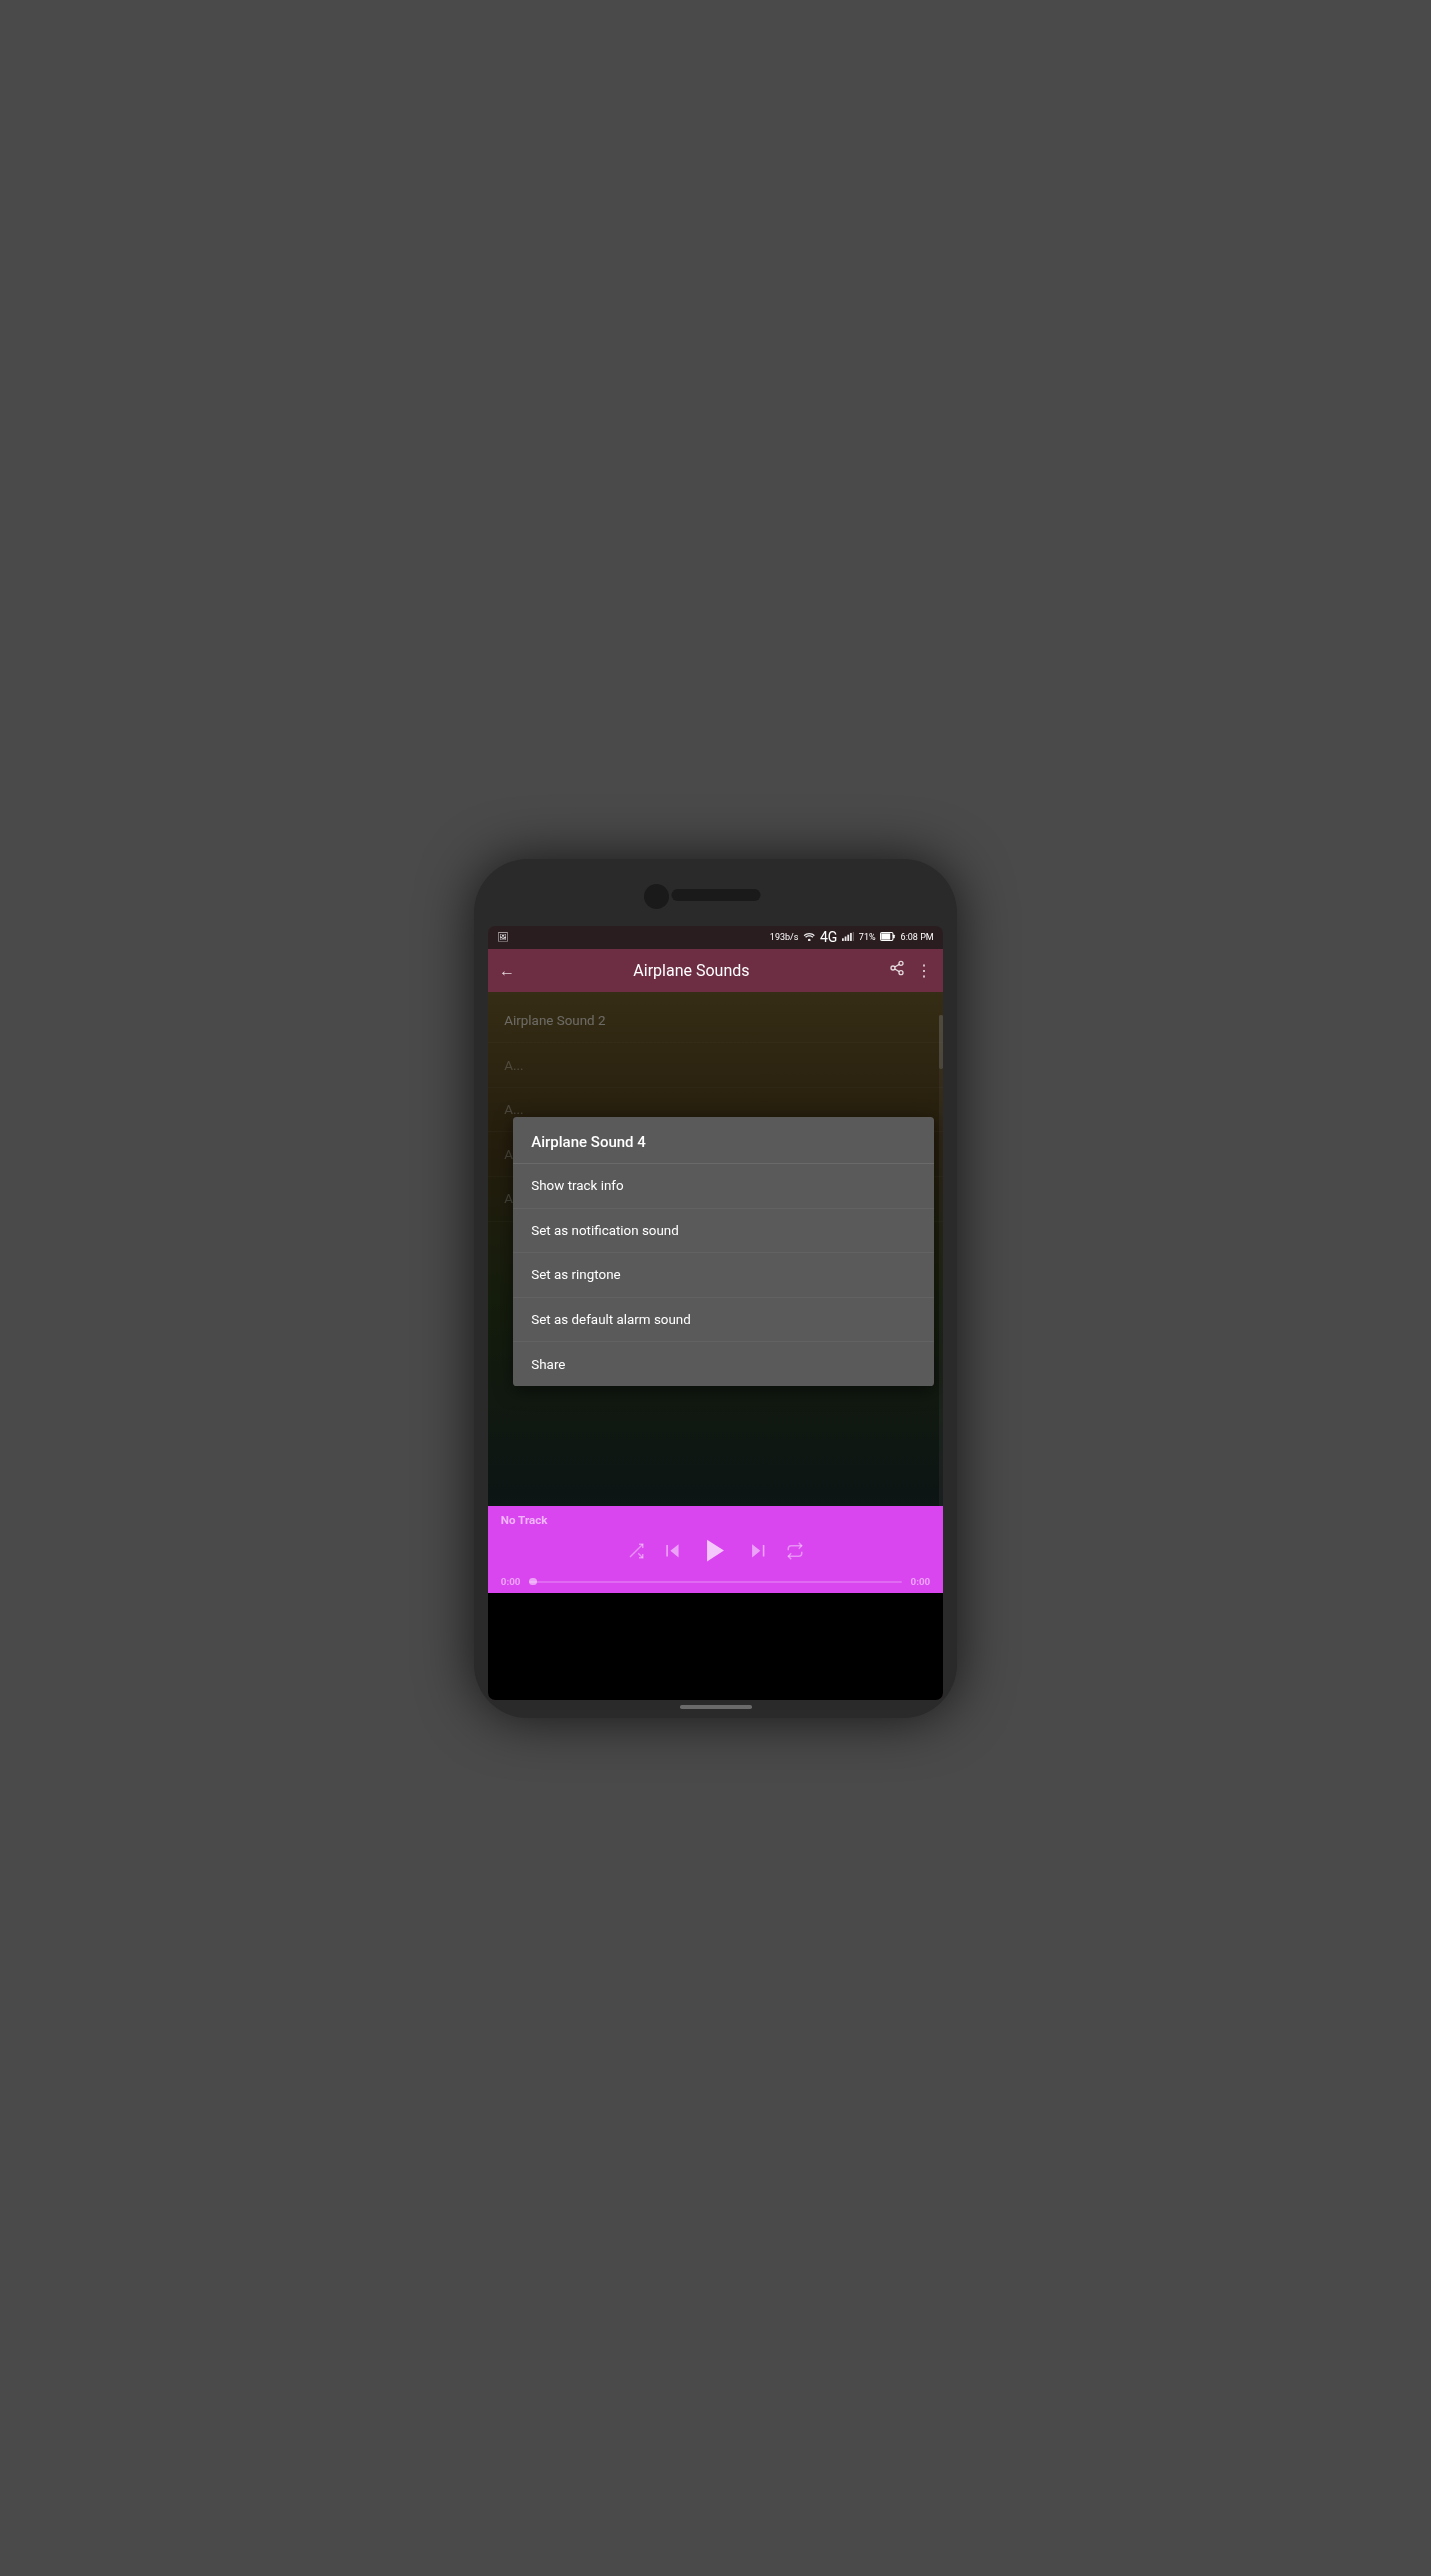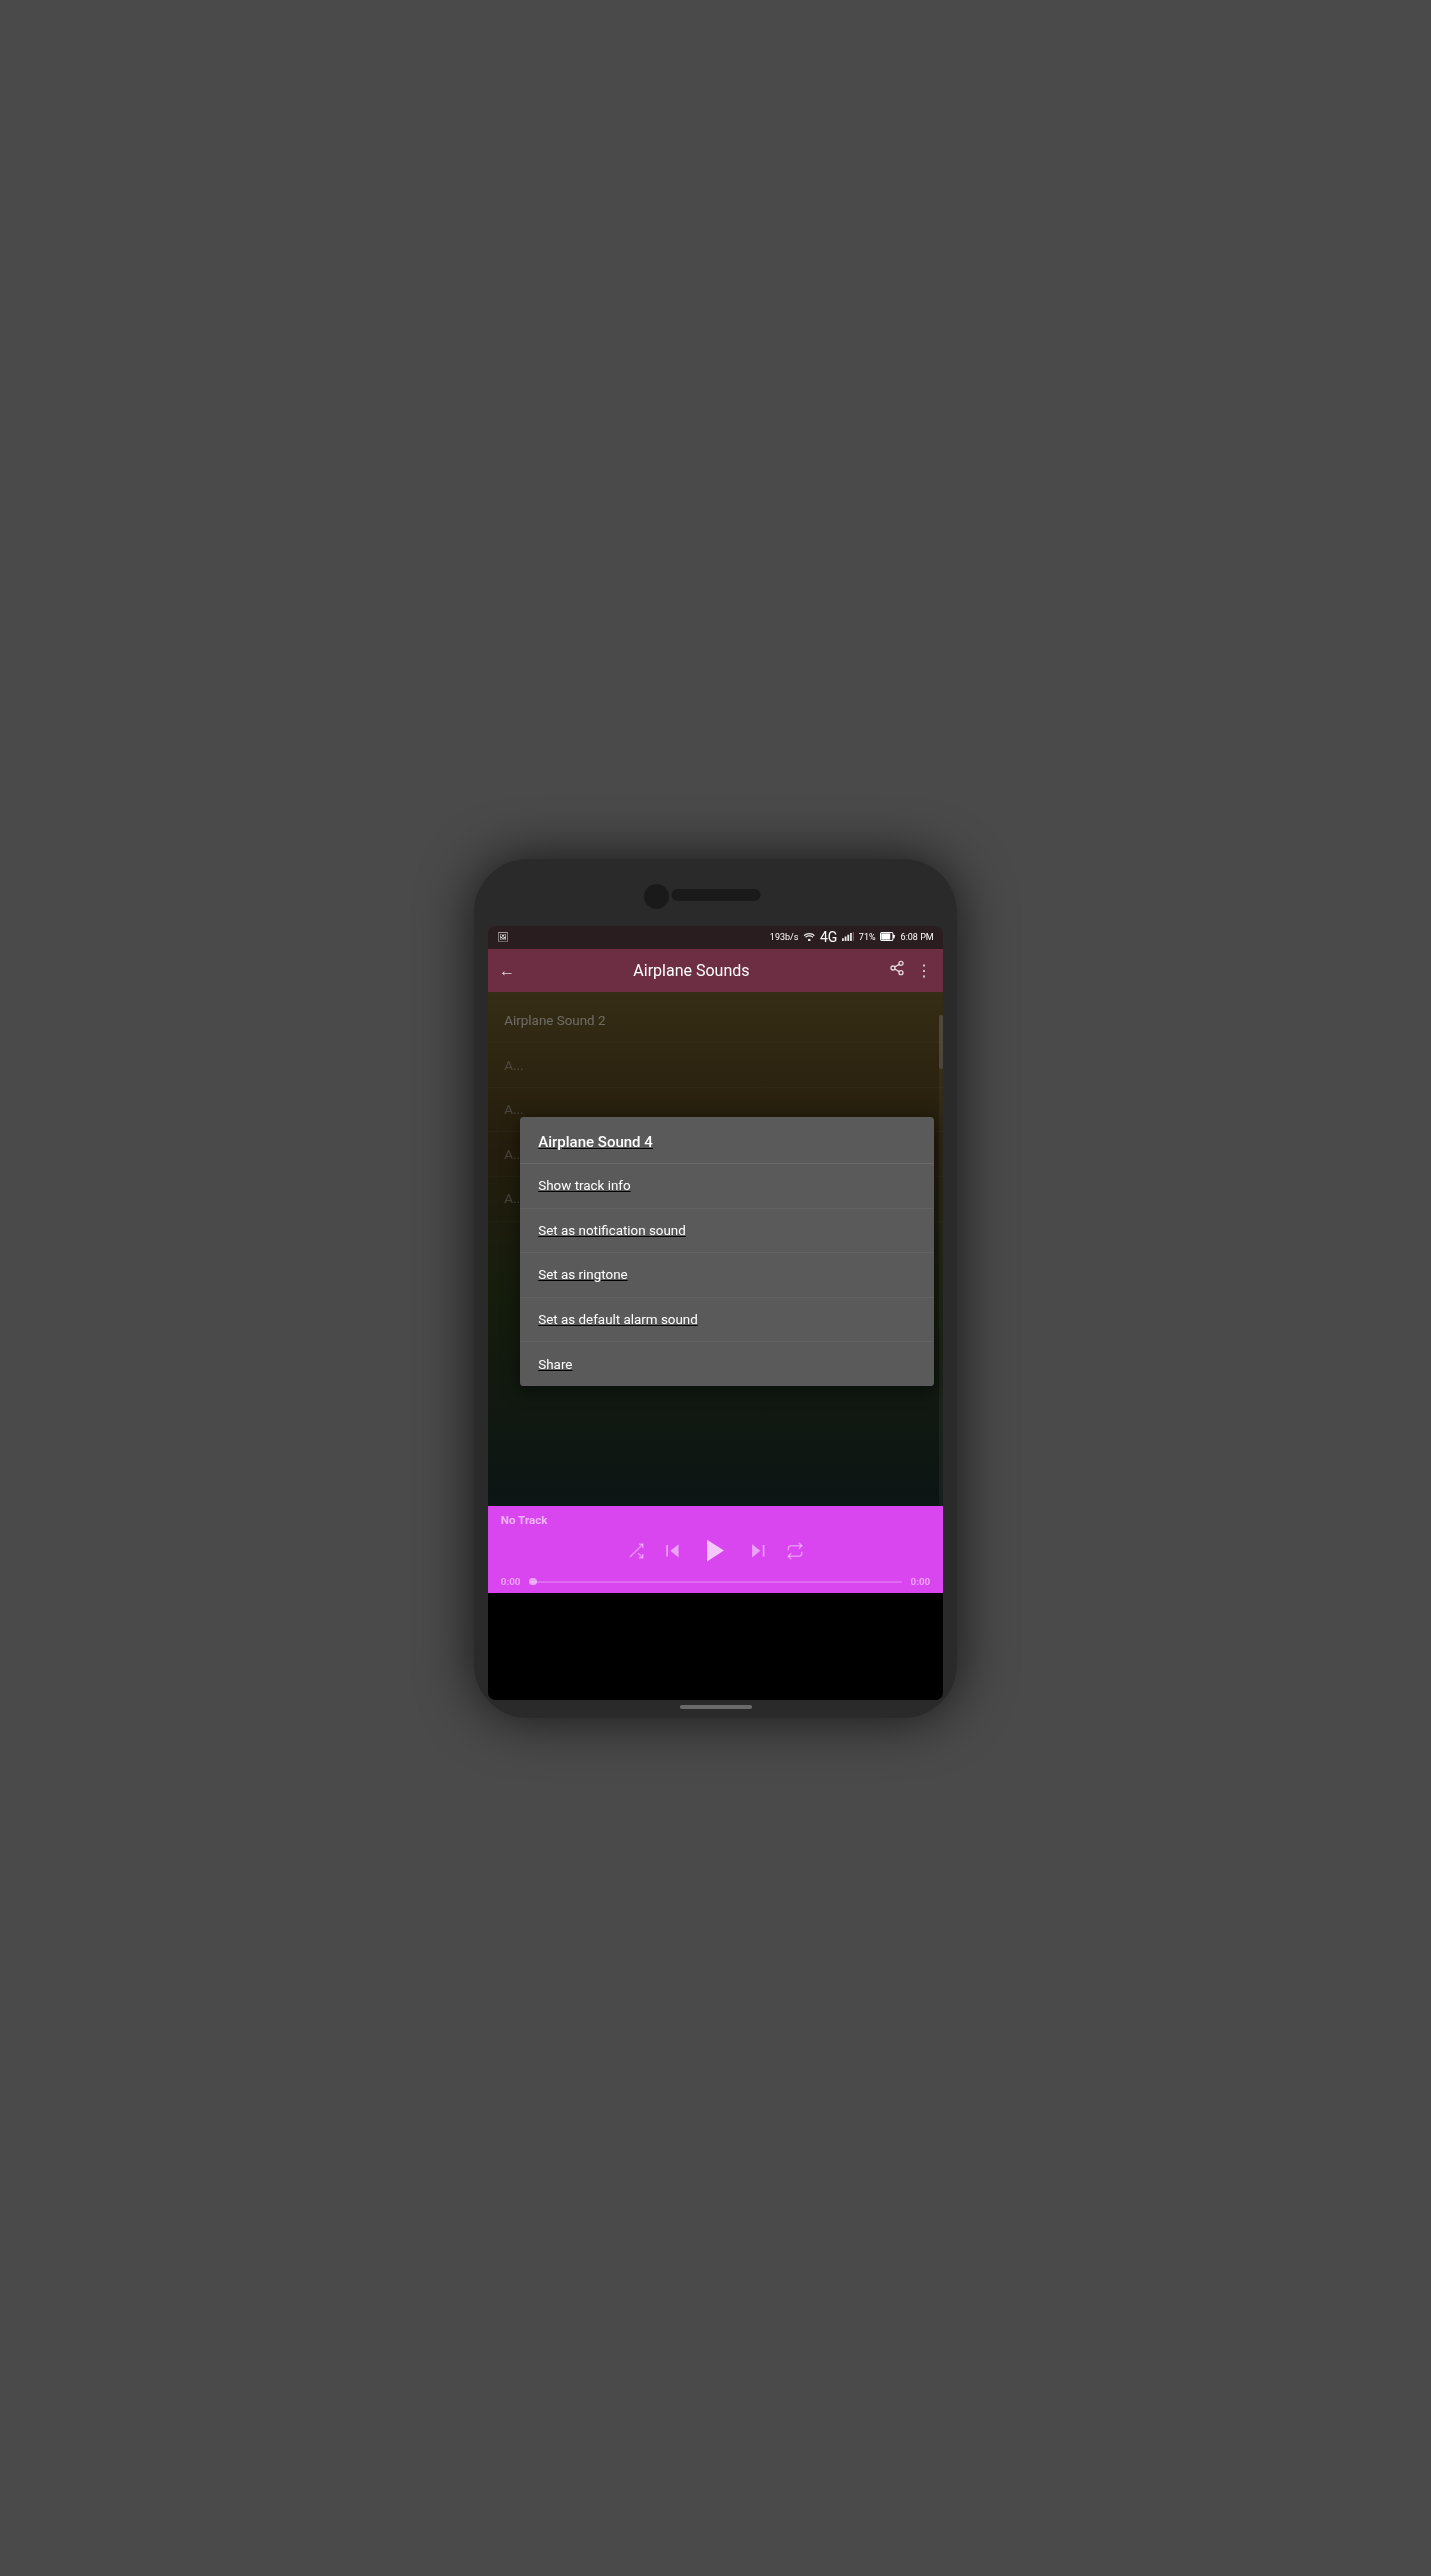--- a/index.html
+++ b/index.html
@@ -142,28 +142,27 @@
       position: absolute;
       top: 0; left: 0; right: 0; bottom: 0;
       background: rgba(0,0,0,0.5);
       z-index: 10;
     }
 
     
     .context-menu {
       position: absolute;
       top: 125px;
-      left: 32px;
+      left: 25px;
       right: 9px;
       background: #5a5a5a;
       border-radius: 3.6px;
       z-index: 20;
       overflow: hidden;
       box-shadow: 0 3.6px 18px rgba(0,0,0,0.5);
-      text-decoration: underline;
     }
 
     .context-menu-title {
       padding: 16px 18px 12.5px;
       color: white;
       font-size: 15px;
       font-weight: 500;
       border-bottom: 0.9px solid rgba(255,255,255,0.1);
     }
 

